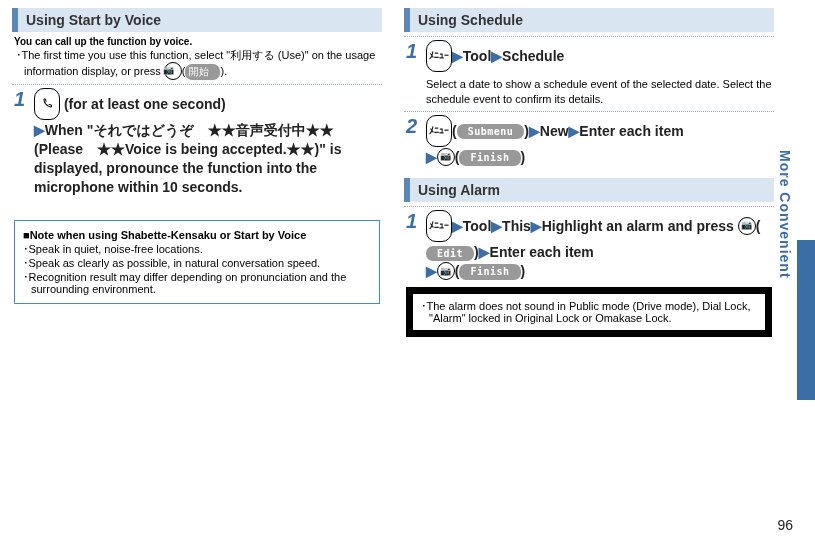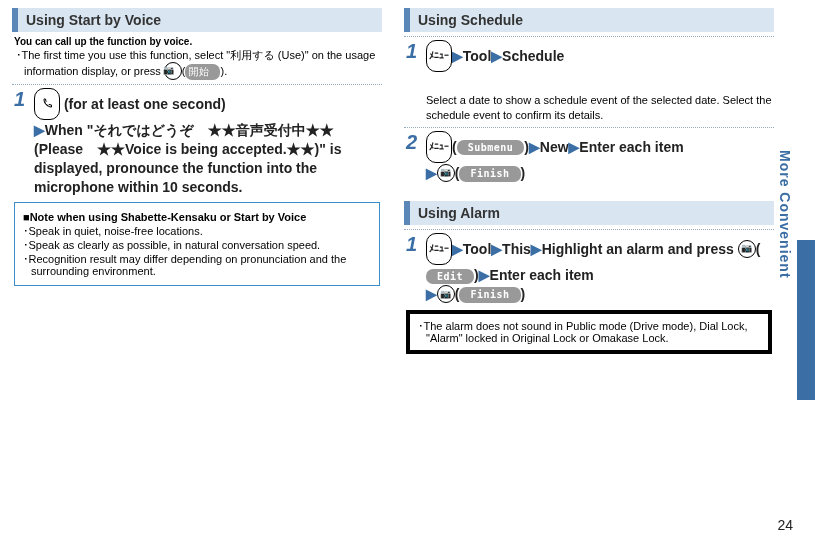--- a/index.html
+++ b/index.html
@@ -45,21 +45,21 @@
   }
   .step-num {
     color:#3a6ea5;
     font-weight:bold;
     font-size:20px;
     font-style:italic;
     line-height:1;
     min-width:12px;
   }
   .step-body { flex:1; font-weight:bold; font-size:14px; color:#222; line-height:1.35;}
-  .sub-bullet { font-size:11px; font-weight:normal; margin-top:20px; padding-left:8px; text-indent:-6px; color:#000;}
+  .sub-bullet { font-size:11px; font-weight:normal; margin-top:4px; padding-left:8px; text-indent:-6px; color:#000;}
   .tri { color:#3a6ea5; font-weight:bold;}
   .icon {
     display:inline-flex;
     vertical-align:middle;
     align-items:center;
     justify-content:center;
     border:1.2px solid #000;
     border-radius:50%;
     width:18px;
     height:18px;
@@ -76,27 +76,27 @@
     border-radius:7px;
     font-size:10px;
     padding:1px 11px;
     vertical-align:middle;
     font-family:monospace;
     letter-spacing:0.5px;
   }
   .note-box {
     border:1.5px solid #3a8fc8;
     padding:6px 8px;
-    margin:6px 2px 0 2px;
+    margin:24px 2px 0 2px;
     font-size:11px;
   }
   .note-box p { margin:2px 0; padding-left:8px; text-indent:-8px;}
   .note-title { font-weight:bold;}
   .alarm-note {
-    border:4px solid #000000;
+    border:7px solid #000000;
     padding:6px 8px;
     margin:6px 2px 0 2px;
     font-size:11px;
   }
   .alarm-note p {padding-left:8px; text-indent:-8px;}
   .side-tab {
     position:absolute;
     right:0;
     top:240px;
     width:18px;
@@ -170,32 +170,32 @@
     <hr class="dotted-sep">
     <div class="step">
       <div class="step-num">2</div>
       <div class="step-body">
         <span class="icon oval">ﾒﾆｭｰ</span>(<span class="pill">Submenu</span>)<span class="tri">▶</span><span>New</span><span class="tri">▶</span><span>Enter each item</span>
         <br>
         <span class="tri">▶</span><span class="icon cam-glyph">📷</span>(<span class="pill">Finish</span>)
       </div>
     </div>
 
-    <div class="section-head" style="margin-top:18px">Using Alarm</div>
+    <div class="section-head" style="margin-top:11px">Using Alarm</div>
     <hr class="dotted-sep">
     <div class="step">
       <div class="step-num">1</div>
       <div class="step-body">
         <span class="icon oval">ﾒﾆｭｰ</span><span class="tri">▶</span><span>Tool</span><span class="tri">▶</span><span>This</span><span class="tri">▶</span><span>Highlight an alarm and press </span><span class="icon cam-glyph">📷</span>(<span class="pill">Edit</span>)<span class="tri">▶</span><span>Enter each item</span>
         <br>
         <span class="tri">▶</span><span class="icon cam-glyph">📷</span>(<span class="pill">Finish</span>)
       </div>
     </div>
 
     <div class="alarm-note">
       <p>･The alarm does not sound in Public mode (Drive mode), Dial Lock, "Alarm" locked in Original Lock or Omakase Lock.</p>
     </div>
   </div>
 </div>
 
 <div class="side-text">More Convenient</div>
 <div class="side-tab"></div>
-<div class="page-num">24</div>
+<div class="page-num">96</div>
 
 </body></html>

